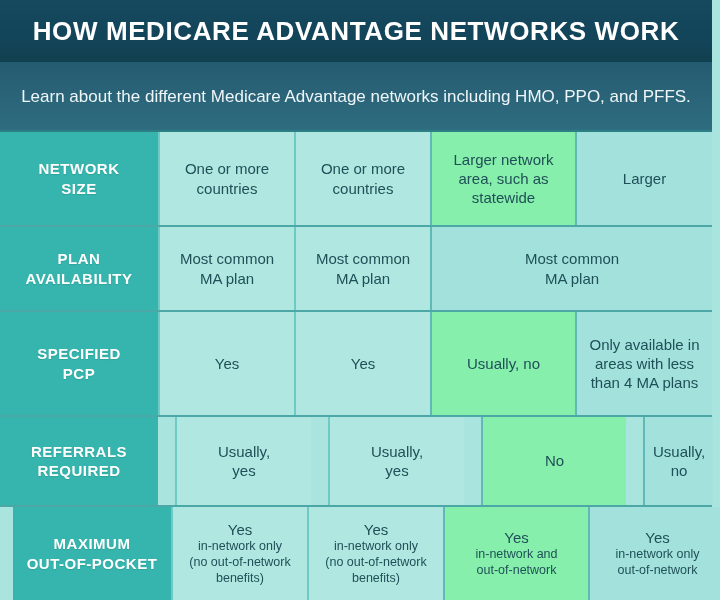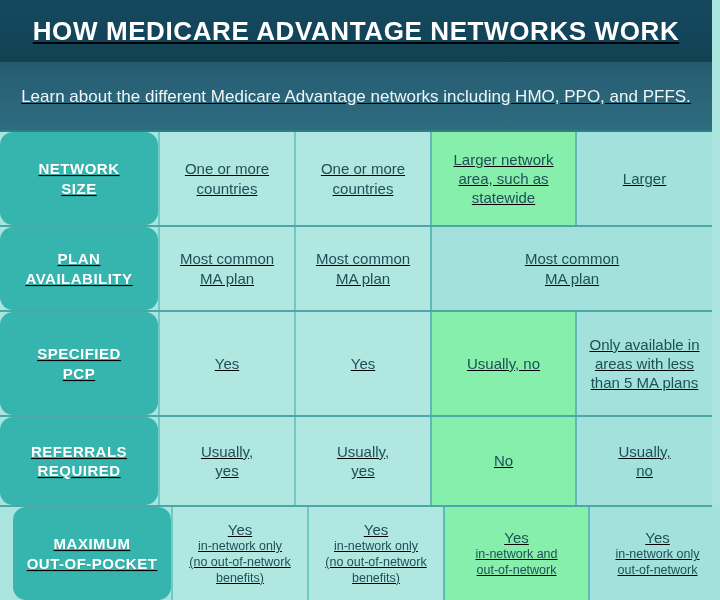--- a/index.html
+++ b/index.html
@@ -15,21 +15,20 @@
     font-family: "Liberation Sans", sans-serif;
     -webkit-font-smoothing: antialiased;
   }
 
   #infographic {
     width: 712px;
     height: 600px;
     display: flex;
     flex-direction: column;
     position: relative;
-    text-decoration: underline;
   }
 
   
   .title-bar {
     height: 62px;
     flex: 0 0 62px;
     background: linear-gradient(180deg, #16495e 0%, #13455a 60%, #11404f 100%);
     display: flex;
     align-items: center;
     justify-content: center;
@@ -79,21 +78,21 @@
     border-bottom: 2px solid #4ba8a6;
   }
   .row:last-child {
     border-bottom: none;
     margin-left: 13px;
   }
 
   .row.r1 { flex: 0 0 95px; }
   .row.r2 { flex: 0 0 85px; }
   .row.r3 { flex: 0 0 105px; justify-content: flex-end; }
-  .row.r4 { flex: 0 0 90px; }
+  .row.r4 { flex: 0 0 90px; gap: 17px; }
   .row.r5 { flex: 1 1 auto; }
 
   .cell {
     display: flex;
     align-items: center;
     justify-content: center;
     text-align: center;
     box-sizing: border-box;
     padding: 4px 8px;
     line-height: 1.28;
@@ -101,21 +100,20 @@
 
   .cell.label {
     flex: 0 0 158px;
     background: #35b5ad;
     color: #ffffff;
     font-size: 15px;
     font-weight: bold;
     letter-spacing: 0.5px;
     text-transform: uppercase;
     text-shadow: 0 1px 1px rgba(0,0,0,0.10);
-    border-radius: 13px;
   }
 
   .cell.data {
     color: #1f4f57;
     font-size: 15px;
     font-weight: normal;
     border-left: 2px solid #6fc9c4;
   }
   .cell.c1 { flex: 0 0 136px; background: #b0e7e1; }
   .cell.c2 { flex: 0 0 136px; background: #b0e7e1; }
@@ -179,21 +177,21 @@
     </div>
 
     <div class="row r3">
       <div class="cell label nowrap">SPECIFIED
 PCP</div>
       <div class="cell data c1 nowrap">Yes</div>
       <div class="cell data c2 nowrap">Yes</div>
       <div class="cell data c3 nowrap">Usually, no</div>
       <div class="cell data c4 nowrap">Only available in
 areas with less
-than 5 MA plans</div>
+than 4 MA plans</div>
     </div>
 
     <div class="row r4">
       <div class="cell label nowrap">REFERRALS
 REQUIRED</div>
       <div class="cell data c1 nowrap">Usually,
 yes</div>
       <div class="cell data c2 nowrap">Usually,
 yes</div>
       <div class="cell data c3 nowrap">No</div>

